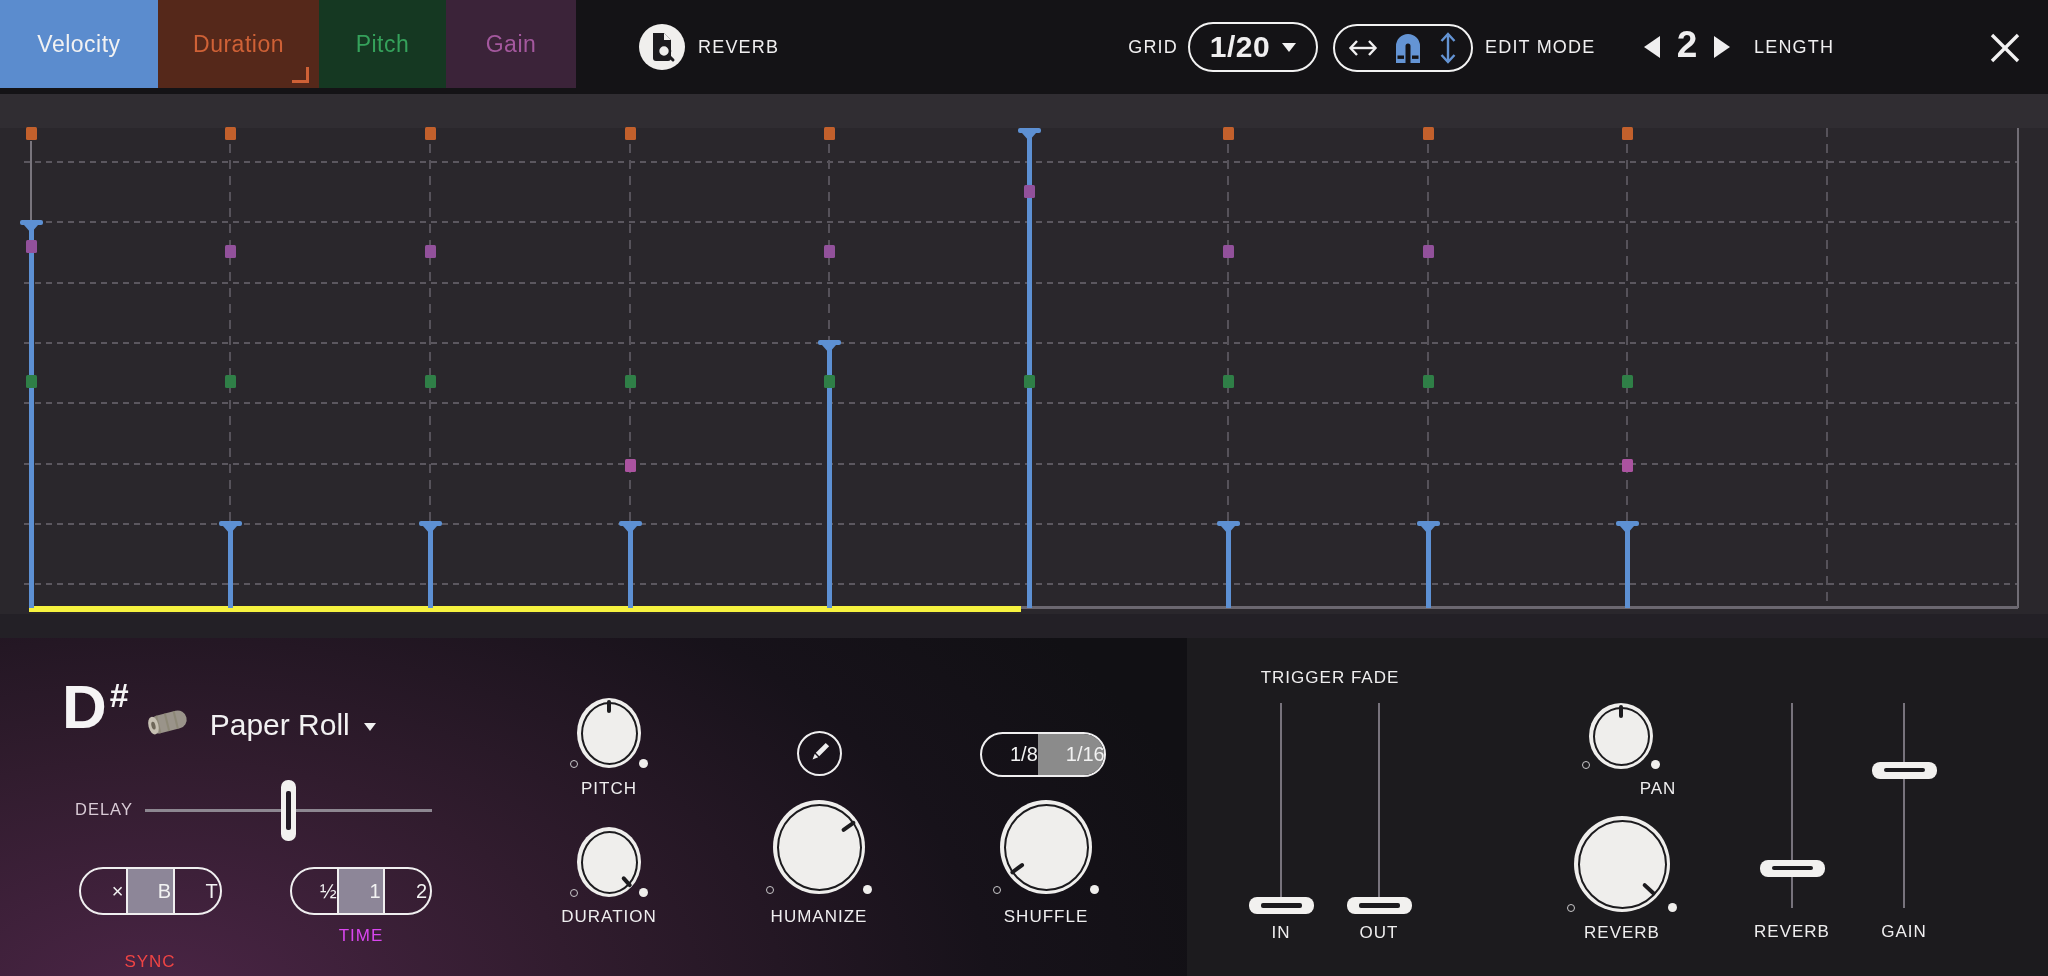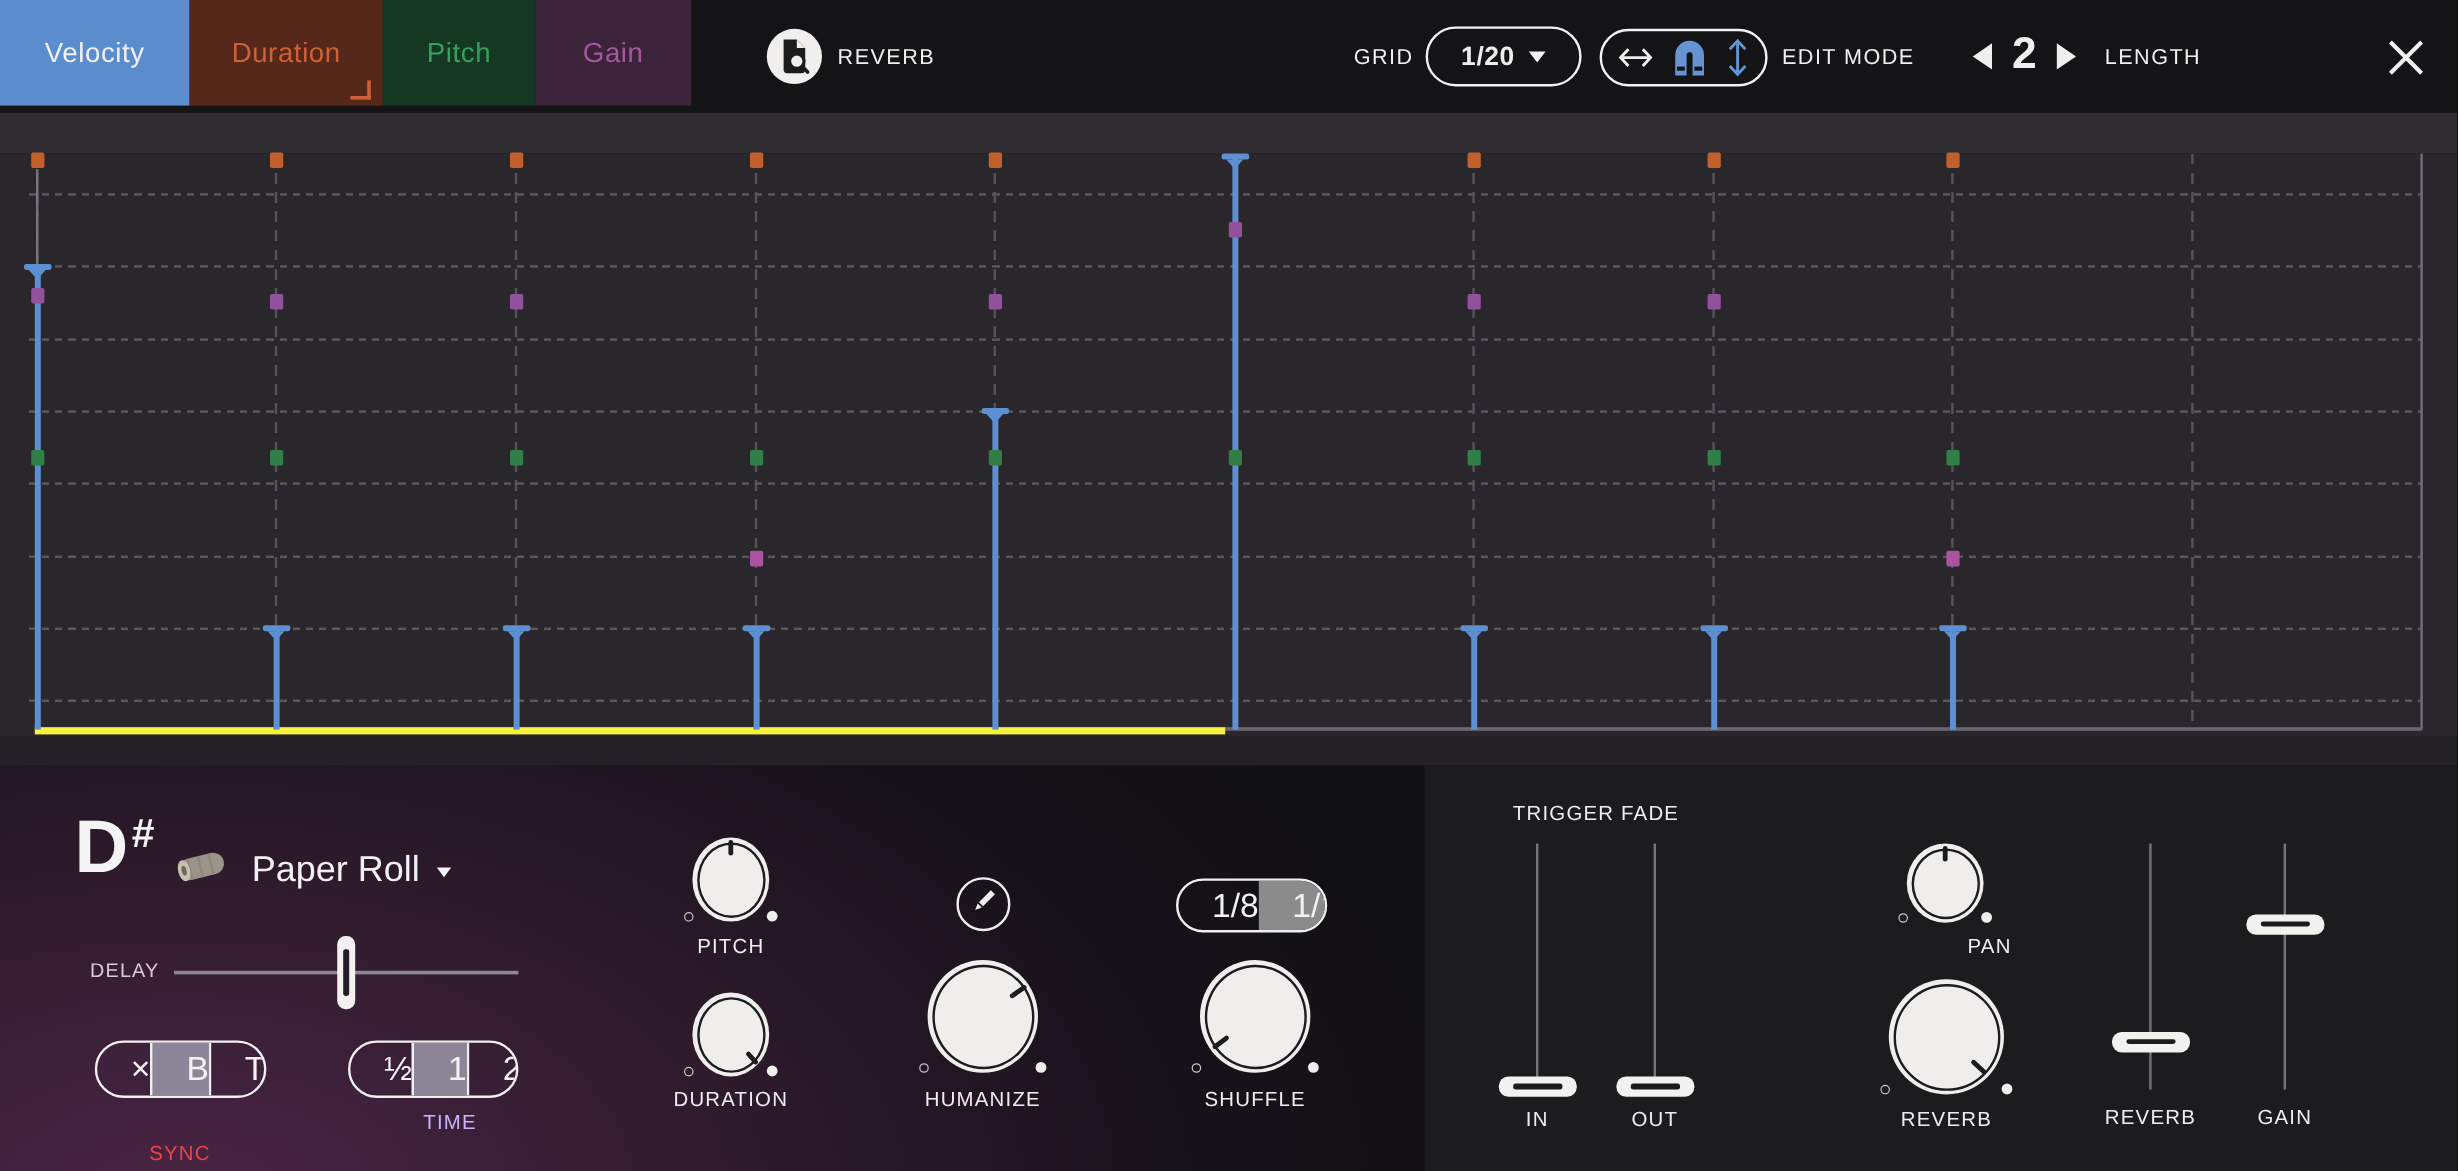--- a/index.html
+++ b/index.html
@@ -14,21 +14,21 @@
   .tab { position:absolute; top:0; height:88px; display:flex; align-items:center; justify-content:center;
          font-size:23px; font-weight:500; letter-spacing:.5px; cursor:default; }
   .tab .corner { position:absolute; right:10px; bottom:5px; width:17px; height:16px;
                  border-right:3.5px solid currentColor; border-bottom:3.5px solid currentColor; }
   .browse { position:absolute; left:639px; top:24px; display:flex; align-items:center; gap:13px; }
   .browse .circ { width:46px; height:46px; border-radius:50%; background:#f0efed; display:flex; align-items:center; justify-content:center; }
   .hlabel { font-size:18px; font-weight:500; letter-spacing:1.2px; color:#f0eff0; }
   .grid-label { position:absolute; left:1128px; top:37px; width:50px; text-align:right; }
   .pill { position:absolute; border:2.5px solid #f2f2f2; border-radius:25px; background:transparent; }
   .grid-pill { left:1188px; top:22px; width:130px; height:50px; display:flex; align-items:center; justify-content:center; gap:12px; }
-  .grid-pill .val { font-size:22px; font-weight:700; letter-spacing:.5px; }
+  .grid-pill .val { font-size:30px; font-weight:700; letter-spacing:.5px; }
   .caret { width:0; height:0; border-left:7px solid transparent; border-right:7px solid transparent; border-top:9px solid #f2f2f2; }
   .edit-pill { left:1333px; top:24px; width:140px; height:48px; display:flex; align-items:center; justify-content:space-evenly; }
   .edit-pill span { display:flex; align-items:center; justify-content:center; }
   .edit-mode-label { position:absolute; left:1485px; top:37px; }
   .tri-left  { width:0; height:0; border-top:11px solid transparent; border-bottom:11px solid transparent; border-right:16px solid #f0eff0; }
   .tri-right { width:0; height:0; border-top:11px solid transparent; border-bottom:11px solid transparent; border-left:16px solid #f0eff0; }
   .len-prev { position:absolute; left:1644px; top:36px; }
   .len-next { position:absolute; left:1714px; top:36px; }
   .len-value { position:absolute; left:1664px; top:24px; width:46px; text-align:center; font-size:37px; font-weight:600; }
   .len-label { position:absolute; left:1754px; top:37px; }
@@ -58,21 +58,21 @@
   .pad-name { font-size:30px; font-weight:500; color:#f2f1f2; margin:32px 0 0 17px; }
   .pad-title .caret { margin:47px 0 0 14px; border-left-width:6px; border-right-width:6px; border-top-width:8px; }
   .plabel { font-size:16.5px; font-weight:500; letter-spacing:1px; color:#d9cbd6; }
   .klabel { position:absolute; font-size:17px; font-weight:500; letter-spacing:1px; color:#efeeef; text-align:center; transform:translateX(-50%); white-space:nowrap; }
   .delay-label { position:absolute; left:75px; top:800px; }
   .hslider { position:absolute; left:145px; top:780px; width:287px; height:61px; }
   .hslider .track { position:absolute; left:0; right:0; top:29px; height:2.5px; background:#8d8791; }
   .hslider .handle { position:absolute; top:0; width:15px; height:61px; background:#f2f1ef; border-radius:7px; }
   .hslider .handle::after { content:''; position:absolute; left:5px; top:11px; width:4.5px; height:39px; background:#241b26; border-radius:2px; }
   .seg { position:absolute; height:48px; border:2.5px solid #f0eff0; border-radius:24px; overflow:hidden; display:flex; }
-  .seg .opt { flex:1; display:flex; align-items:center; justify-content:center; font-size:28px; font-weight:500; color:#f2f2f2;padding-left:28px; }
+  .seg .opt { flex:1; display:flex; align-items:center; justify-content:center; font-size:20px; font-weight:500; color:#f2f2f2;padding-left:28px; }
   .seg.lined .opt + .opt { border-left:2px solid #f0eff0; }
   .seg .opt.sel { background:#8d8698; }
   .seg.rate .opt.sel { background:#8b8b8b; }
   .knob { position:absolute; }
   .knob .body { position:absolute; inset:0; background:#efeeec; border-radius:50%; }
   .knob .body::before { content:''; position:absolute; inset:3.5px; border:2.5px solid #1c1b1e; border-radius:50%; }
   .knob .pointer { position:absolute; inset:0; }
   .knob .tick { position:absolute; top:2px; left:50%; width:3.5px; height:13px; margin-left:-1.75px; background:#1c1b1e; border-radius:2px; }
   .knob.big .tick { height:16px; width:4px; top:3px; }
   .knob .dot { position:absolute; }
@@ -267,21 +267,21 @@
       <div class="opt">×</div>
       <div class="opt sel">B</div>
       <div class="opt">T</div>
     </div>
   <span class="klabel" style="left:150px; top:952px; color:#ef4444;">SYNC</span>
   <div class="seg lined" id="seg-time" style="left:290px; top:867px; width:142px;">
       <div class="opt">½</div>
       <div class="opt sel">1</div>
       <div class="opt">2</div>
     </div>
-  <span class="klabel" style="left:375px; top:926px; color:#c4b5fd;">TIME</span>
+  <span class="klabel" style="left:361px; top:926px; color:#d946ef;">TIME</span>
 
   <div class="knob" style="left:577px; top:698px; width:64px; height:70px;">
     <div class="body"></div>
     <div class="pointer" style="transform: rotate(0deg);">
         <div class="tick"></div>
       </div>
     <div class="dot min"></div>
     <div class="dot max"></div>
   </div>
   <span class="klabel" style="left:609px; top:779px;">PITCH</span>

